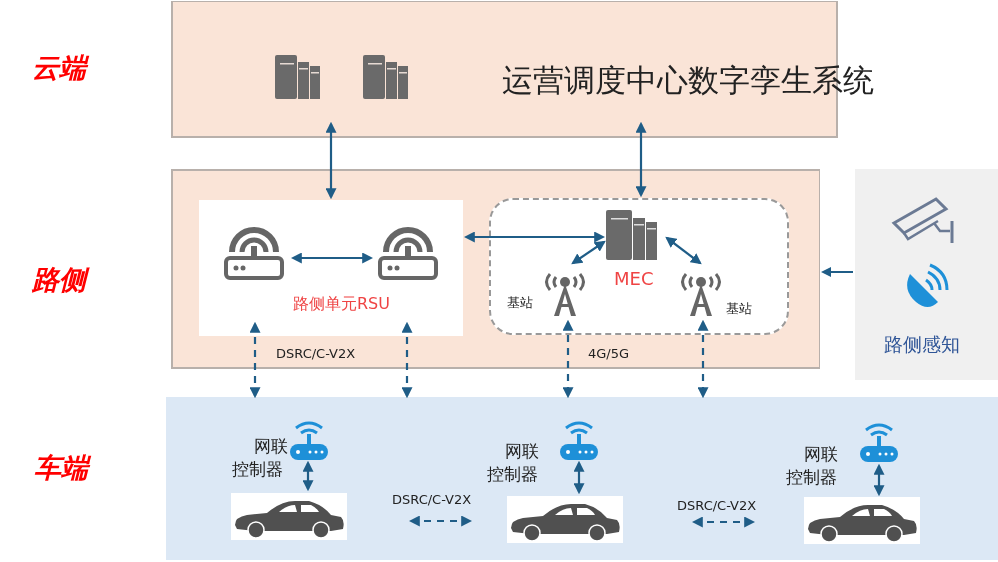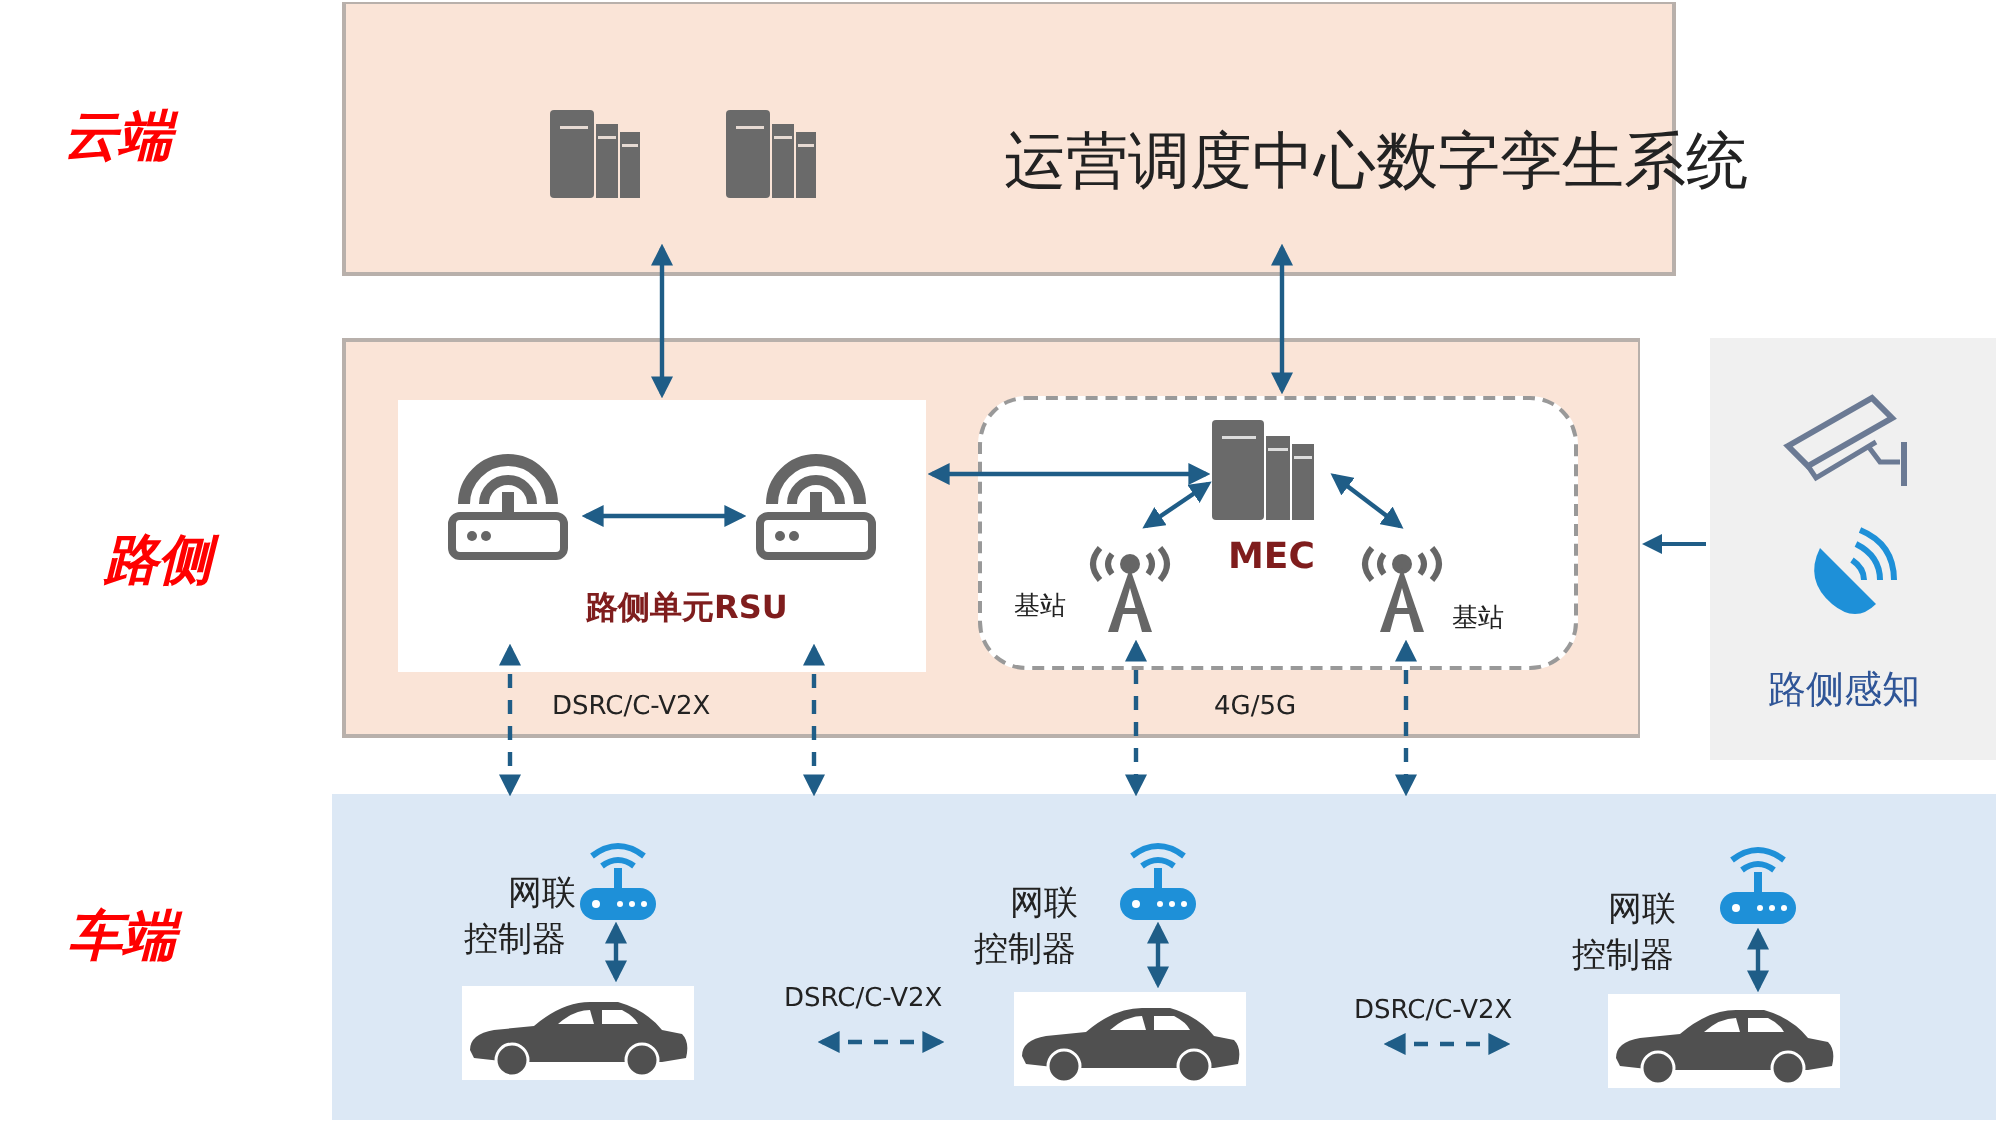--- a/index.html
+++ b/index.html
@@ -7,31 +7,31 @@
   body { position: relative; font-family: "DejaVu Sans", "Liberation Sans", sans-serif; }
   .abs { position: absolute; }
   .tier-label { position: absolute; color: #ff0000; font-weight: bold; font-size: 27px; letter-spacing: 0px; font-style: italic; }
   .panel-cloud { left: 171px; top: 1px; width: 667px; height: 137px; background: #fae4d7; border: 2px solid #b8b0ab; border-top-width: 1px; }
   .panel-road { left: 171px; top: 169px; width: 649px; height: 200px; background: #fae4d7; border: 2px solid #b8b0ab; border-right-width: 1px; }
   .panel-rsu { left: 199px; top: 200px; width: 264px; height: 136px; background: #ffffff; }
   .panel-mec { left: 489px; top: 198px; width: 300px; height: 137px; background: #ffffff; border: 2px dashed #999999; border-radius: 24px; }
   .panel-sense { left: 855px; top: 169px; width: 143px; height: 211px; background: #f0f0f0; }
   .panel-vehicle { left: 166px; top: 397px; width: 832px; height: 163px; background: #dce8f5; }
   .title-text { font-size: 31px; color: #222222; font-family: "DejaVu Sans", sans-serif; }
-  .bold-label { font-weight: bold; color: #7f1d1d; font-size: 16px; }
+  .bold-label { font-weight: normal; color: #ef4444; font-size: 16px; }
   .plain-label { color: #222222; font-size: 13px; }
   .sense-label { color: #2f5597; font-size: 19px; text-align: right; }
   .car-box { position: absolute; background: #ffffff; width: 116px; height: 47px; }
   svg.overlay { position: absolute; left: 0; top: 0; width: 998px; height: 562px; pointer-events: none; }
 </style>
 </head>
 <body>
 
 <div class="tier-label" style="left:32px; top:50px;">云端</div>
-<div class="tier-label" style="left:52px; top:262px;">路侧</div>
+<div class="tier-label" style="left:32px; top:262px;">路侧</div>
 <div class="tier-label" style="left:34px; top:450px;">车端</div>
 
 <div class="abs panel-cloud"></div>
 <div class="abs panel-road"></div>
 <div class="abs panel-rsu"></div>
 <div class="abs panel-mec"></div>
 <div class="abs panel-sense"></div>
 <div class="abs panel-vehicle"></div>
 
 <svg class="abs" style="left:272px; top:52px;" width="60" height="50" viewBox="0 0 60 50">
@@ -95,21 +95,21 @@
   <path d="M16 9 Q12 14 16 19" fill="none" stroke="#666" stroke-width="3"></path>
   <path d="M40 6 Q47 14 40 22" fill="none" stroke="#666" stroke-width="3"></path>
   <path d="M34 9 Q38 14 34 19" fill="none" stroke="#666" stroke-width="3"></path>
   <circle cx="25" cy="14" r="5" fill="#666"></circle>
   <path d="M25 16 L14 48 L19 48 L25 26 L31 48 L36 48 Z" fill="#666"></path>
   <rect x="18" y="36" width="14" height="3" fill="#666"></rect>
 </svg>
 <div class="abs plain-label" style="left:726px; top:300px;">基站</div>
 
 <div class="abs plain-label" style="left:276px; top:346px;">DSRC/C-V2X</div>
-<div class="abs plain-label" style="left:607px; top:346px;text-align:right;">4G/5G</div>
+<div class="abs plain-label" style="left:588px; top:346px;text-align:right;">4G/5G</div>
 
 <svg class="abs" style="left:890px; top:193px;" width="68" height="52" viewBox="0 0 68 52">
   <path d="M4 30 L46 6 L56 16 L14 40 Z" fill="none" stroke="#6b7a94" stroke-width="3"></path>
   <path d="M14 40 L18 46 L48 28" fill="none" stroke="#6b7a94" stroke-width="2.5"></path>
   <path d="M44 30 L50 38 L60 38" fill="none" stroke="#6b7a94" stroke-width="2.5"></path>
   <line x1="62" y1="28" x2="62" y2="50" stroke="#6b7a94" stroke-width="3"></line>
 </svg>
 <svg class="abs" style="left:900px; top:262px;" width="52" height="52" viewBox="0 0 52 52">
   <path d="M10 12 Q2 28 16 40 Q28 50 38 40 Z" fill="#1e90d8"></path>
   <path d="M26 18 Q32 22 32 28" fill="none" stroke="#1e90d8" stroke-width="3"></path>

